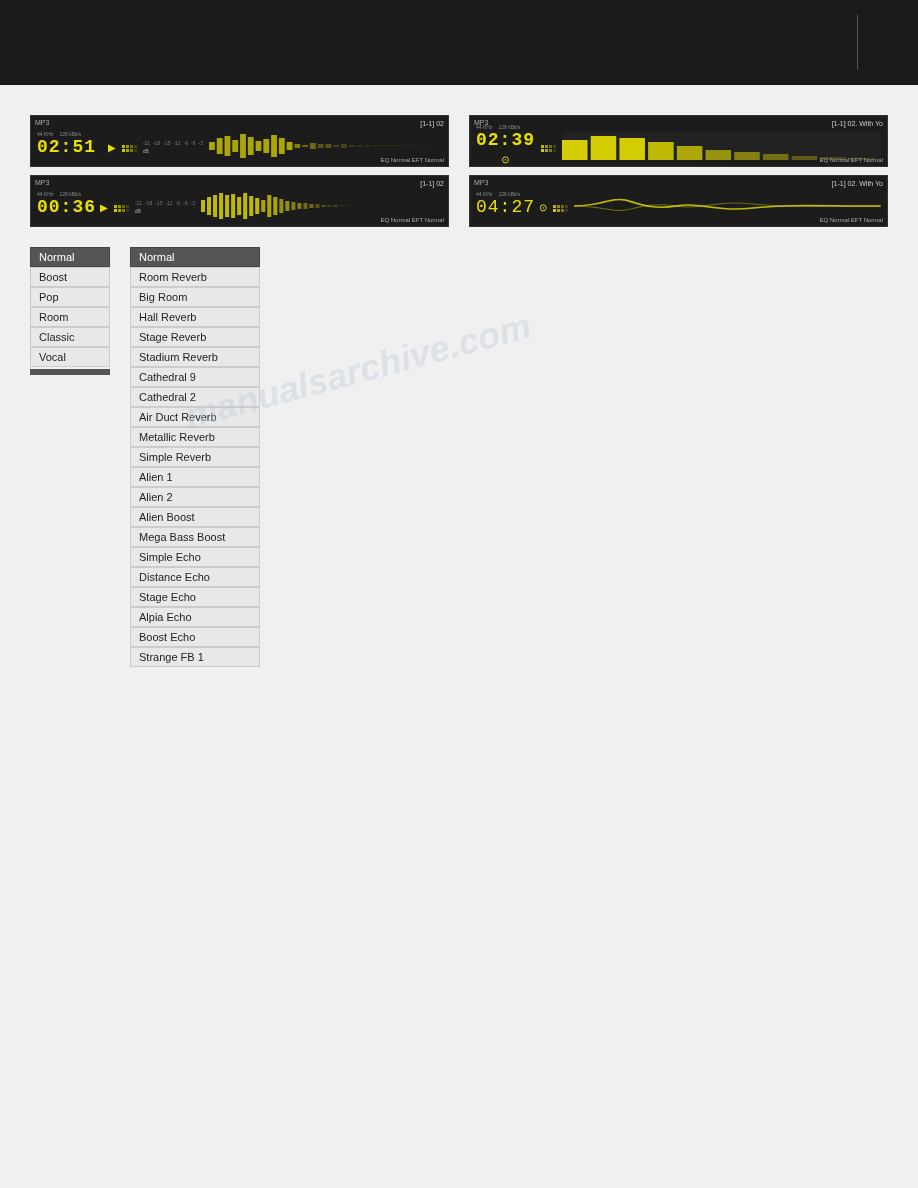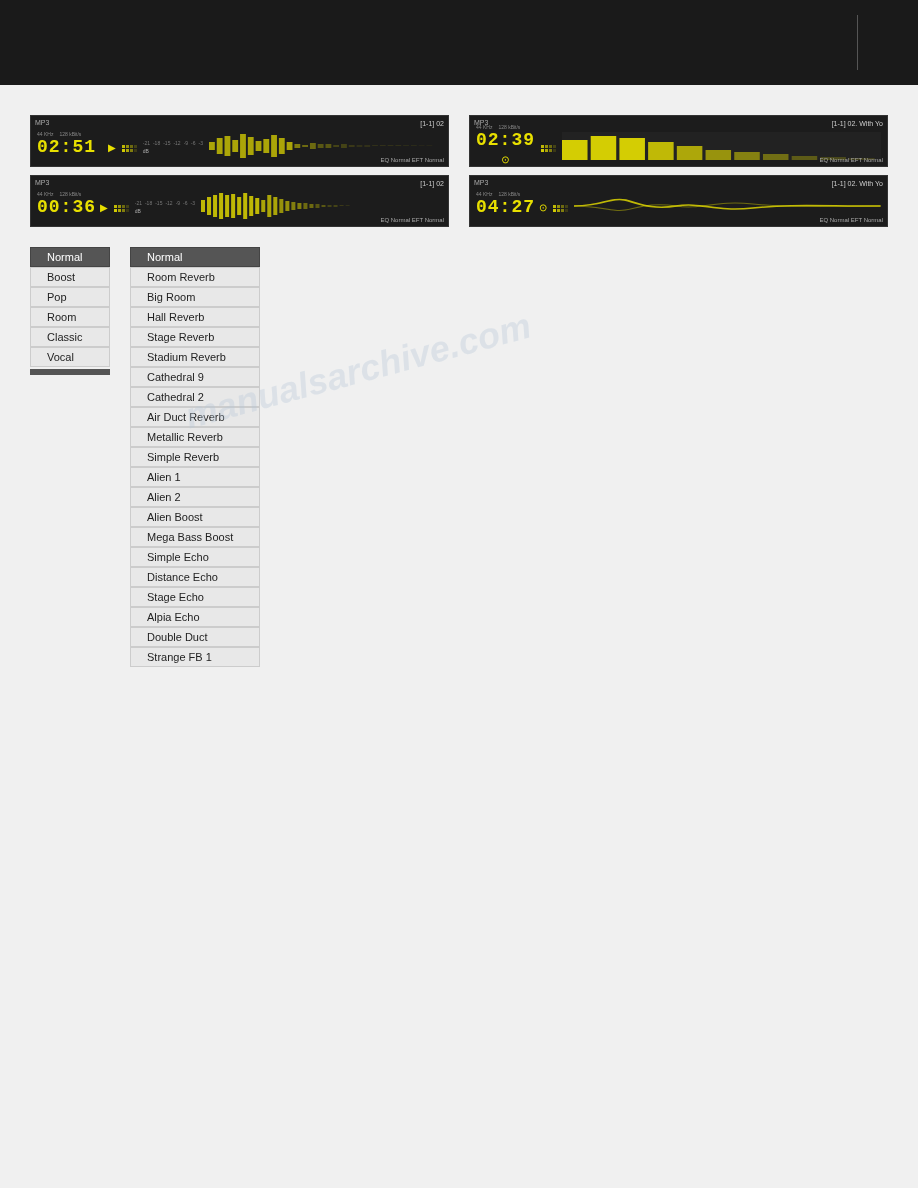--- a/index.html
+++ b/index.html
@@ -91,21 +91,21 @@
       display: flex;
       gap: 20px;
       margin-top: 20px;
     }
 
     
     .eq-menu {
       width: 80px;
     }
     .menu-item {
-      padding: 3px 16px;
+      padding: 3px 8px;
       font-size: 11px;
       color: #222;
       cursor: pointer;
       background: #e8e8e8;
       border: 1px solid #ccc;
     }
     .menu-item.selected {
       background: #555;
       color: #fff;
       border-color: #444;
@@ -356,21 +356,21 @@
       </div>
 
       <div class="lcd-panel">
         <span class="lcd-label">MP3</span>
         <div style="display:flex;flex-direction:column;margin-top:6px;">
           <div style="color:#888;font-size:5px;display:flex;gap:6px;">
             <span>44 KHz</span>
             <span>128 kBit/s</span>
           </div>
           <div style="display:flex;align-items:center;gap:4px;">
-            <span style="color:#e8e000;font-size:18px;font-family:'Courier New',monospace;font-weight:bold;letter-spacing:1px;">04:27</span>
+            <span style="color:#e8e000;font-size:18px;font-family:'Courier New',monospace;font-weight:normal;letter-spacing:1px;">04:27</span>
             <span style="color:#e8e000;font-size:10px;">⊙</span>
           </div>
         </div>
         <div style="display:flex;flex-direction:column;gap:1px;margin-top:14px;">
           <div style="display:flex;gap:1px;">
             <div style="width:3px;height:3px;background:#e8e000;opacity:0.8;"></div>
             <div style="width:3px;height:3px;background:#e8e000;opacity:0.6;"></div>
             <div style="width:3px;height:3px;background:#e8e000;opacity:0.4;"></div>
             <div style="width:3px;height:3px;background:#e8e000;opacity:0.2;"></div>
           </div>
@@ -419,21 +419,21 @@
       <div class="menu-item">Metallic Reverb</div>
       <div class="menu-item">Simple Reverb</div>
       <div class="menu-item">Alien 1</div>
       <div class="menu-item">Alien 2</div>
       <div class="menu-item">Alien Boost</div>
       <div class="menu-item">Mega Bass Boost</div>
       <div class="menu-item">Simple Echo</div>
       <div class="menu-item">Distance Echo</div>
       <div class="menu-item">Stage Echo</div>
       <div class="menu-item">Alpia Echo</div>
-      <div class="menu-item">Double Duct</div>
+      <div class="menu-item">Boost Echo</div>
       <div class="menu-item">Strange FB 1</div>
     </div>
 
   </div>
 
 </div>
 
 <div class="watermark">manualsarchive.com</div>
 
 </body></html>

